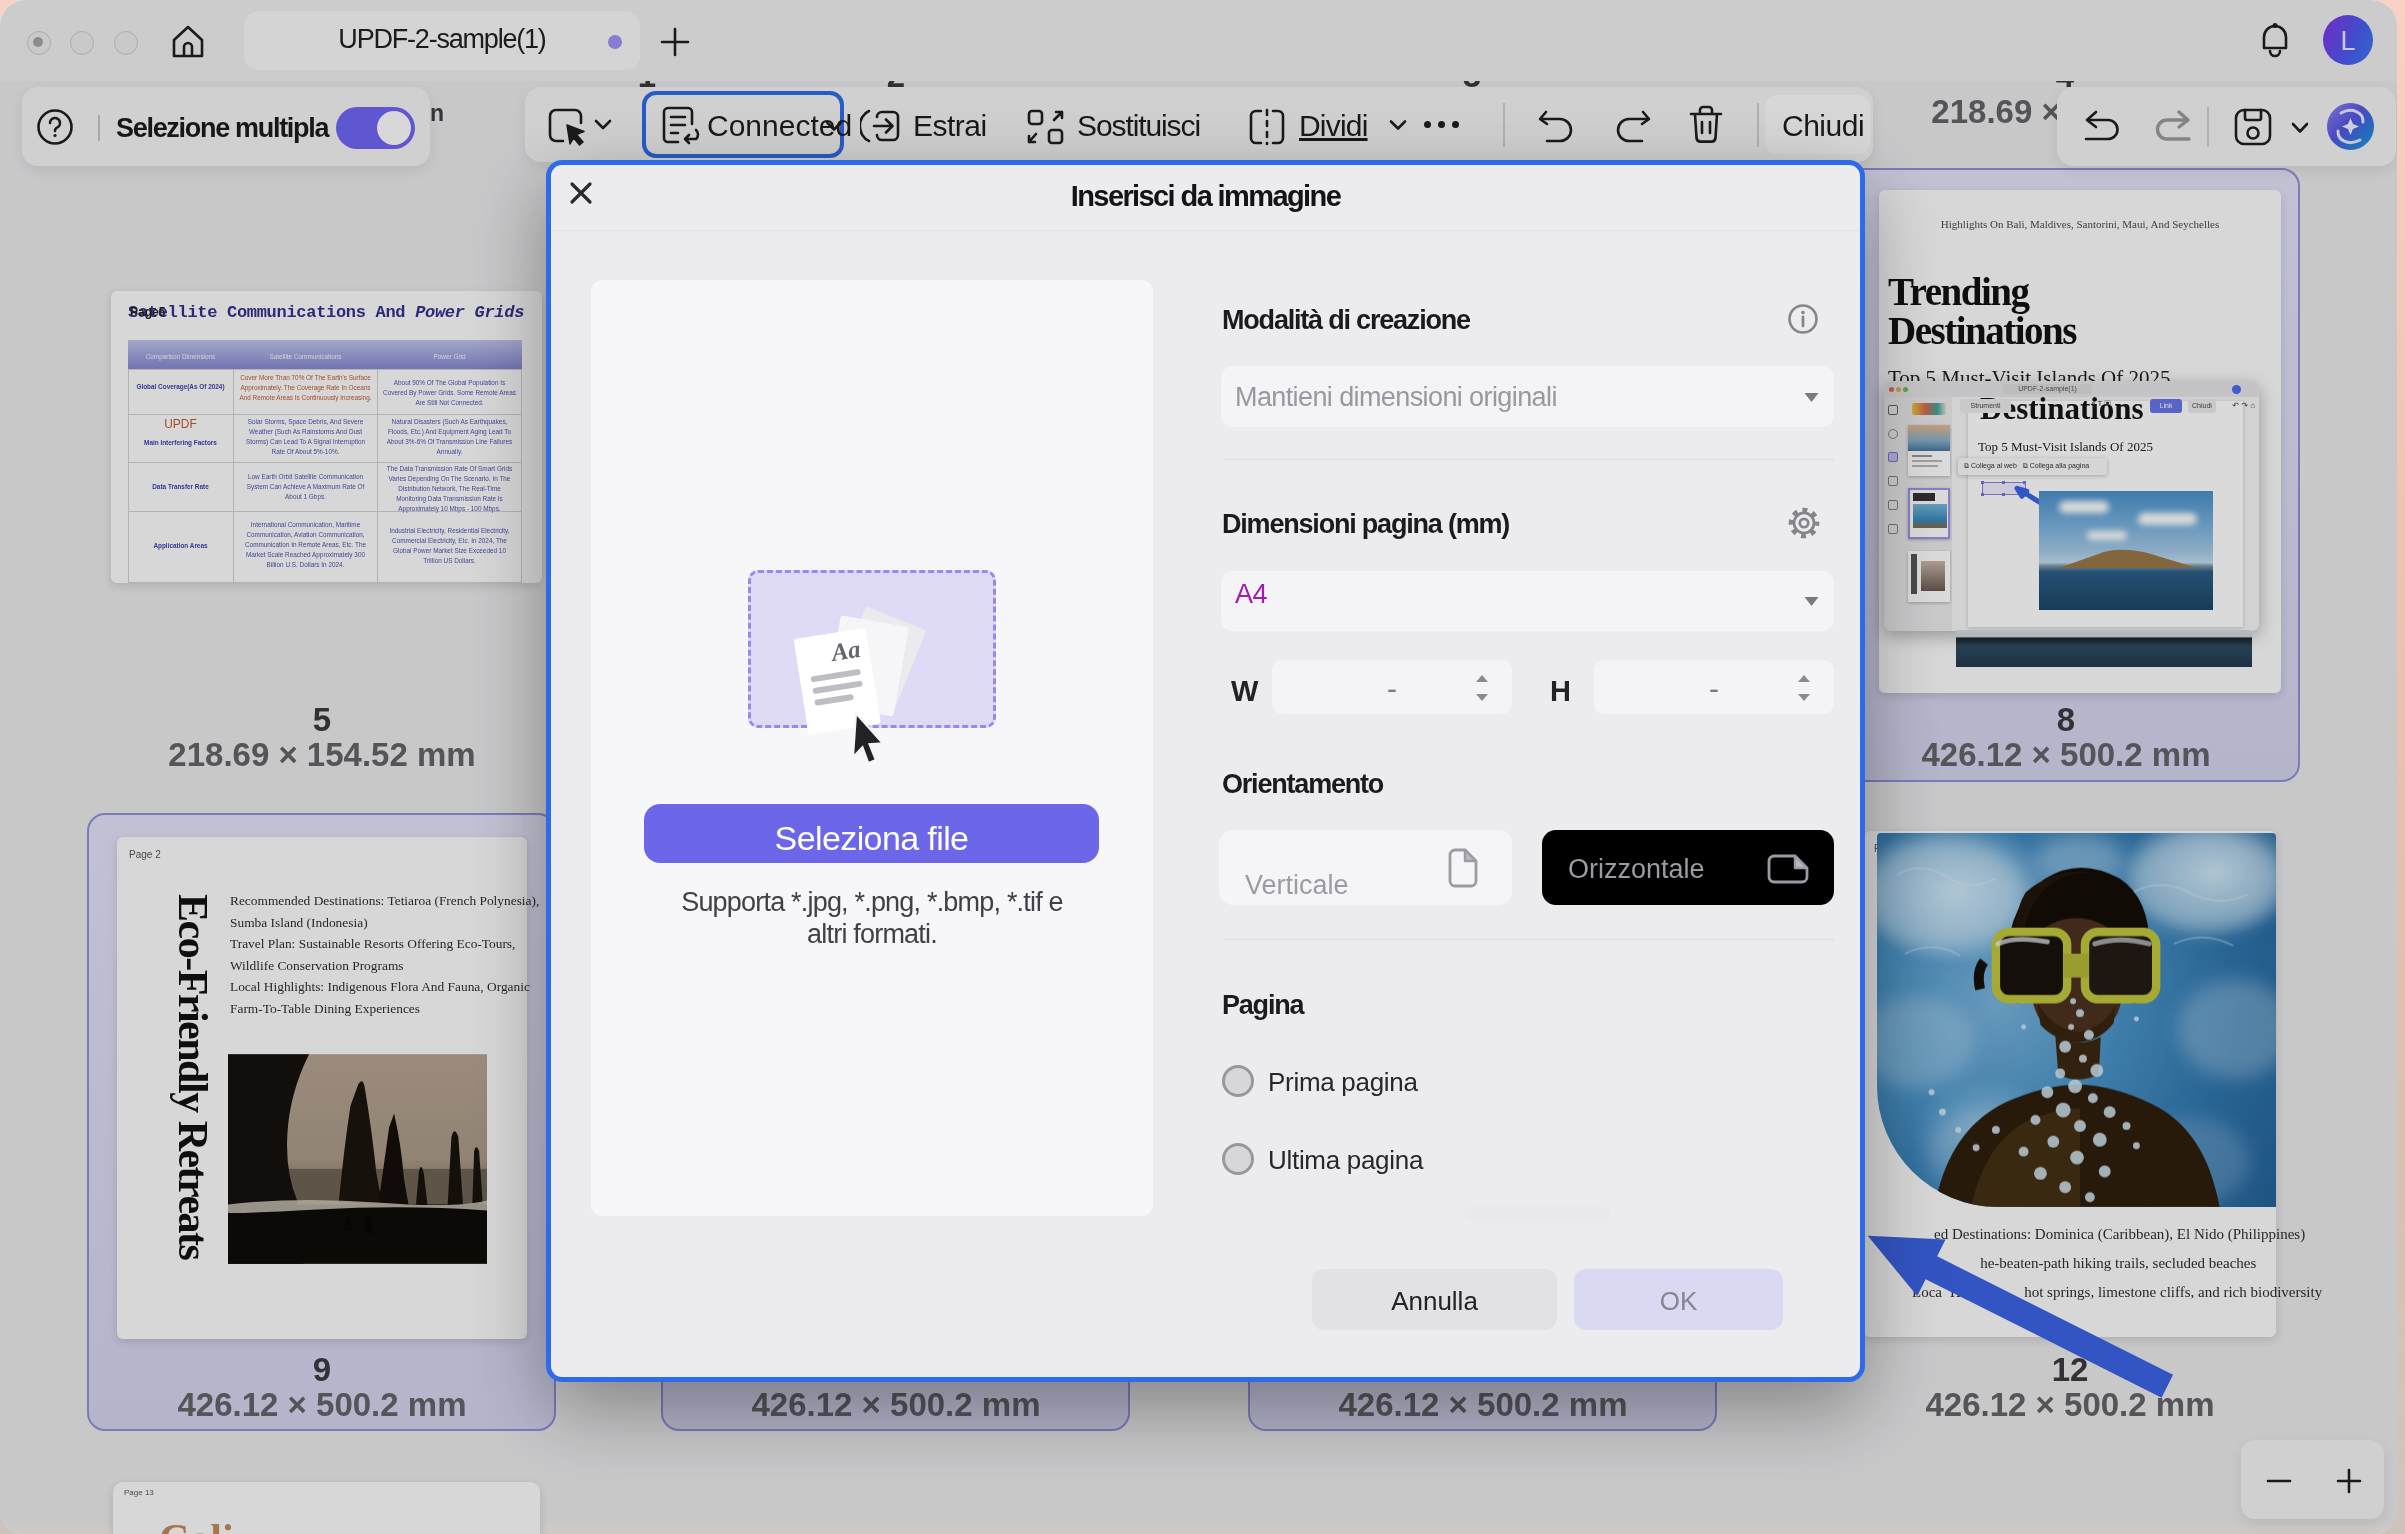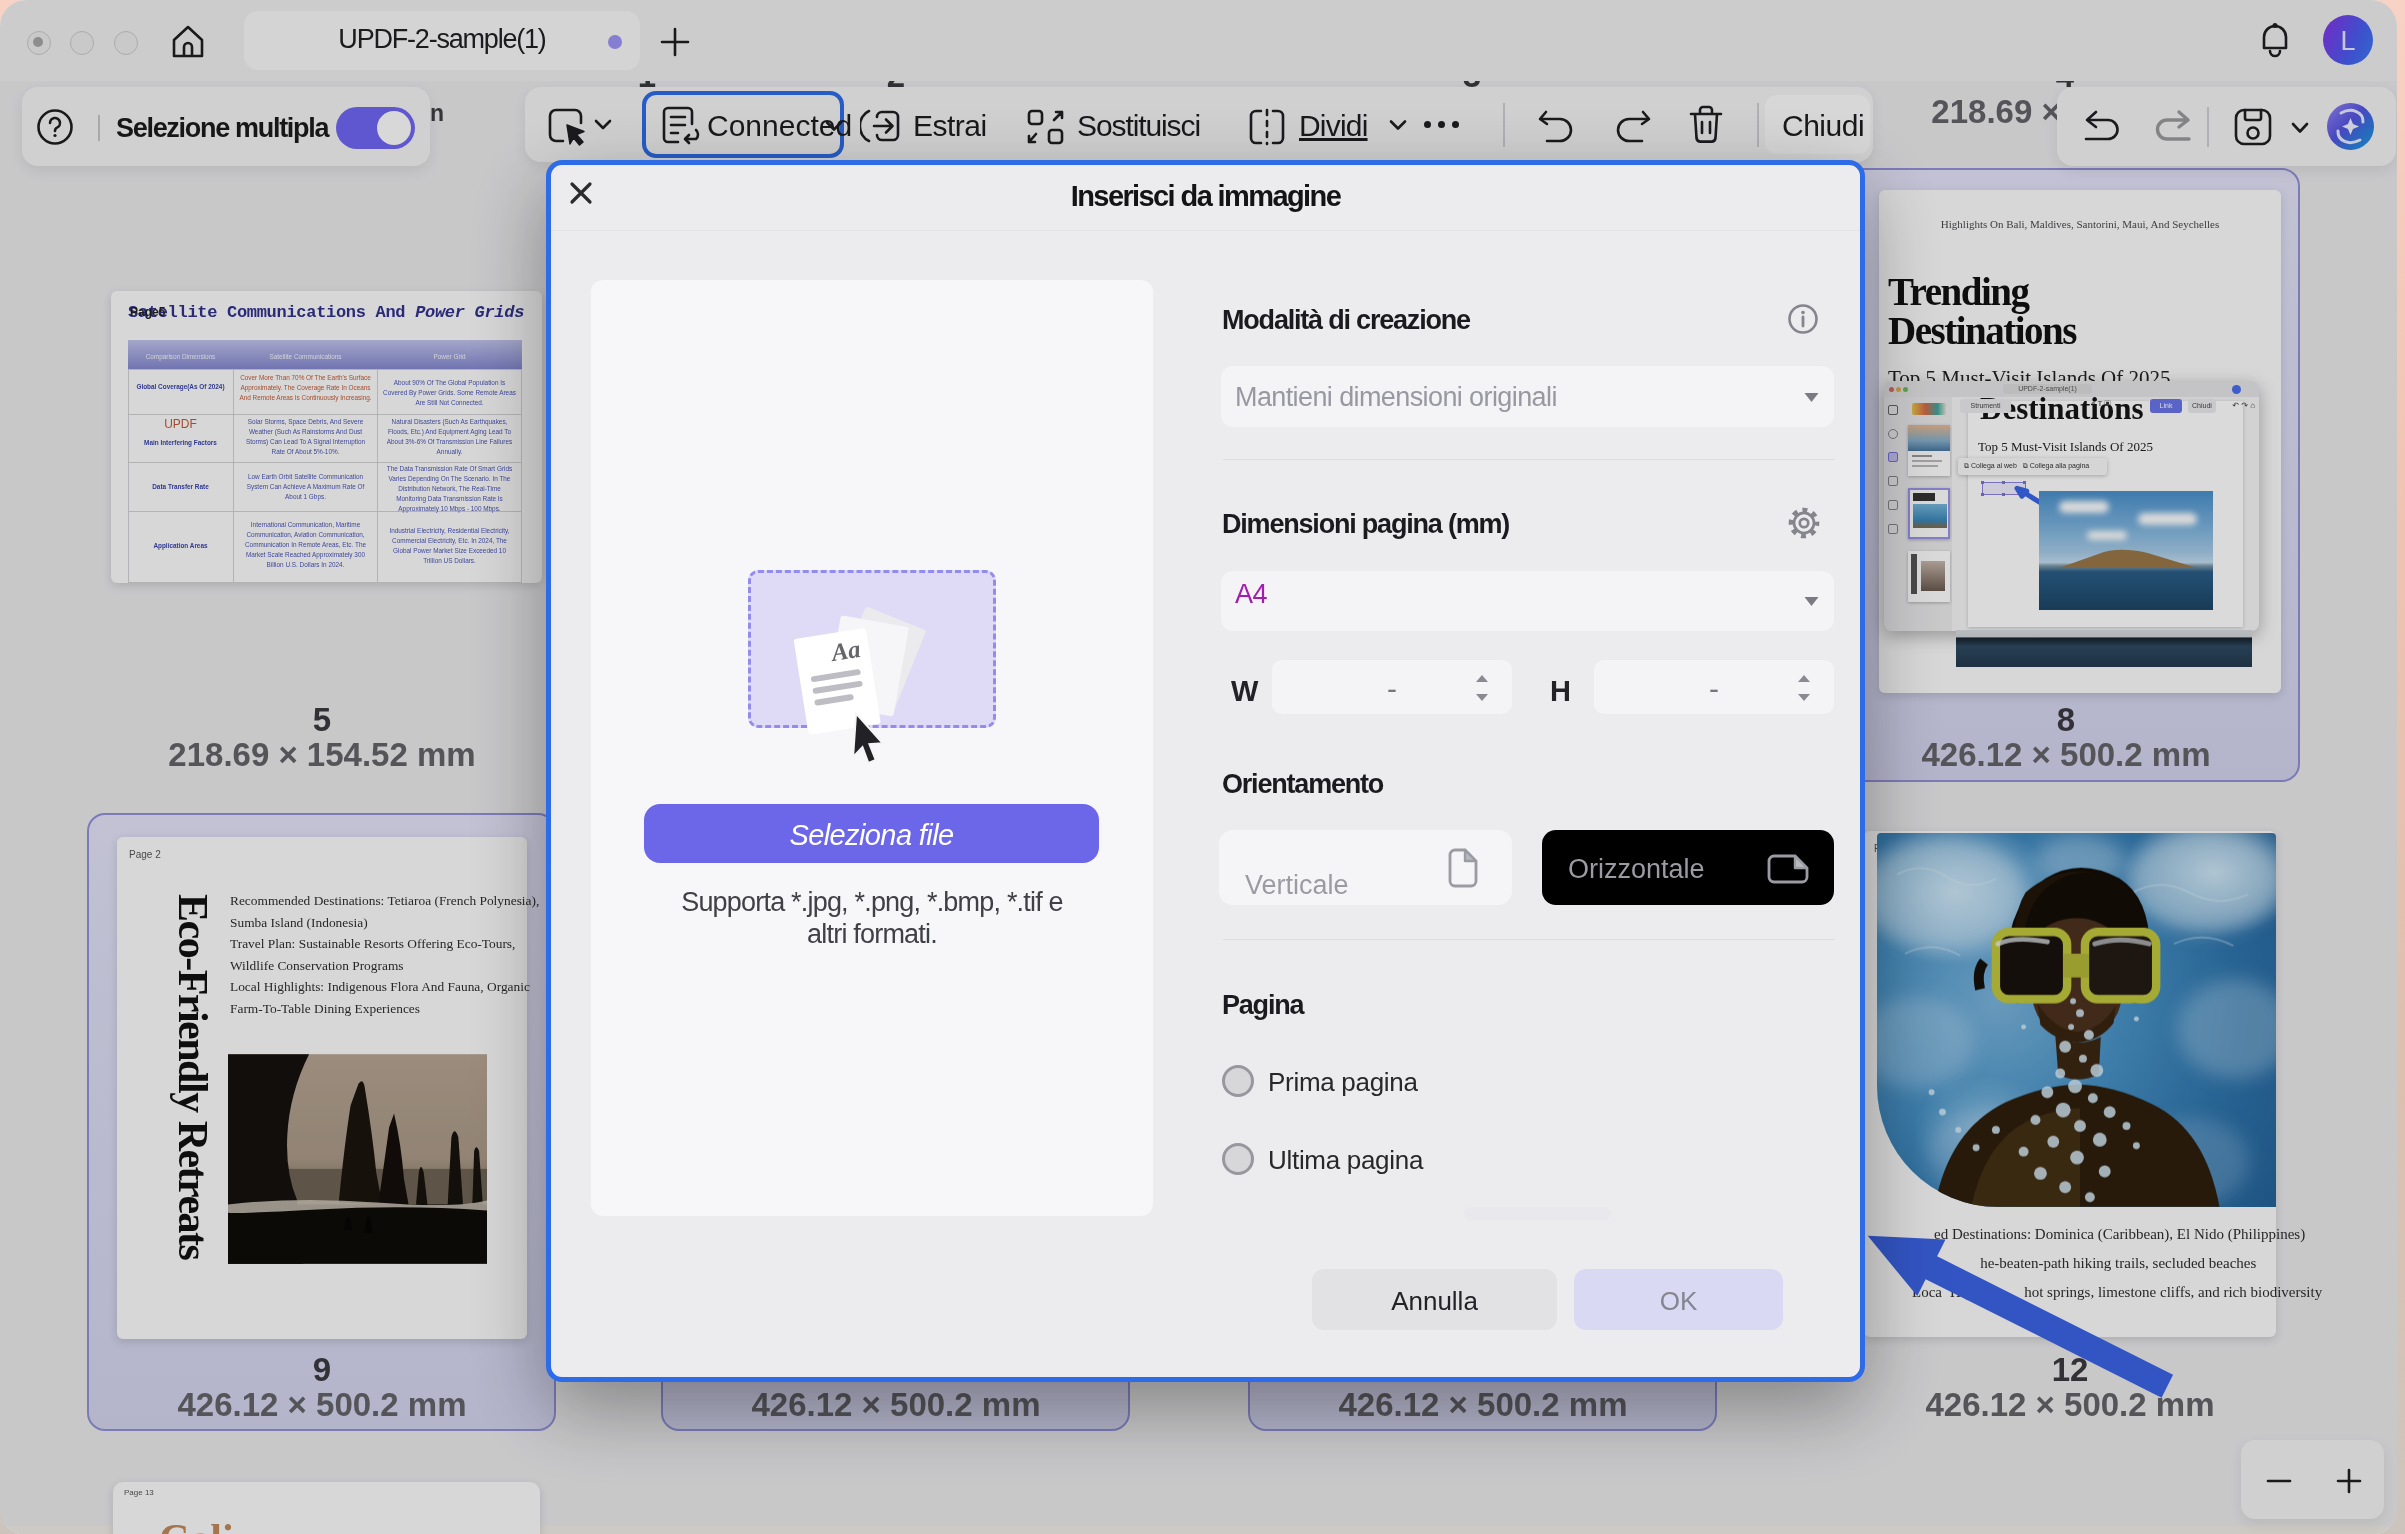--- a/index.html
+++ b/index.html
@@ -455,21 +455,21 @@
         <rect x="16" y="30" width="74" height="98" rx="3" fill="#ffffff"></rect>
         <text x="52" y="58" font-family="Liberation Serif,serif" font-style="italic" font-weight="700" font-size="25" fill="#65656b">Aa</text>
         <rect x="27" y="70" width="51" height="6" rx="3" fill="#bdbdc3"></rect>
         <rect x="27" y="82" width="51" height="6" rx="3" fill="#bdbdc3"></rect>
         <rect x="27" y="94" width="40" height="6" rx="3" fill="#bdbdc3"></rect>
       </g>
       <path d="M72 112 L99 142 L85.5 143 L92 159 L84.5 162 L78.5 146 L69 156 Z" fill="#222226" stroke="#f5f5f7" stroke-width="2"></path>
     </svg>
 
     <div class="abs" style="left:53px;top:524px;width:455px;height:59px;border-radius:16px;background:#6c66e9;">
-      <div style="position:absolute;width:100%;text-align:center;top:15px;font-size:29px;letter-spacing:-0.6px;color:#fff;font-style:italic;">Seleziona file</div>
+      <div style="position:absolute;width:100%;text-align:center;top:15px;font-size:34px;letter-spacing:-0.6px;color:#fff;">Seleziona file</div>
     </div>
     <div class="abs" style="left:0;top:606px;width:100%;text-align:center;font-size:27px;letter-spacing:-0.8px;line-height:32px;color:#404047;">Supporta *.jpg, *.png, *.bmp, *.tif e<br>altri formati.</div>
   </div>
 
   <div class="abs" style="left:671px;top:140px;font-size:27px;font-weight:700;letter-spacing:-1.2px;color:#1b1b1f;">Modalità di creazione</div>
   <svg class="abs" style="left:1236px;top:138px;" width="32" height="32" viewBox="0 0 32 32">
     <circle cx="16" cy="16" r="13.5" fill="none" stroke="#85858d" stroke-width="2.6"></circle>
     <path d="M16 14 L16 23" stroke="#85858d" stroke-width="2.8" stroke-linecap="round"></path>
     <circle cx="16" cy="9.5" r="1.8" fill="#85858d"></circle>
   </svg>

